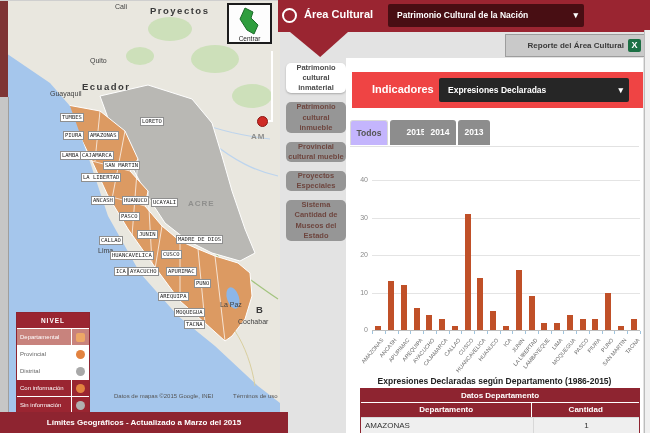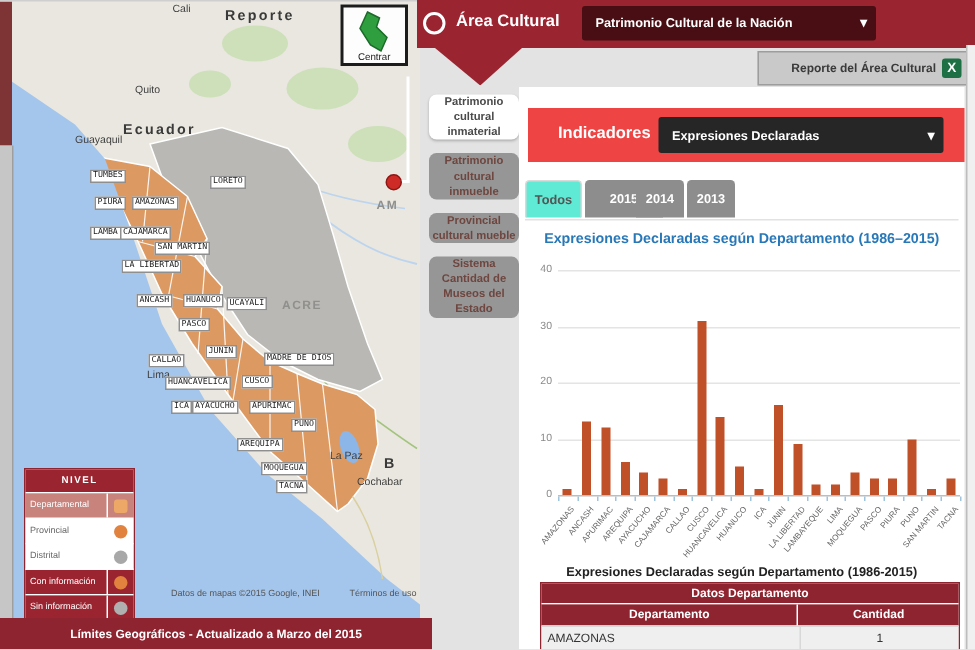--- a/index.html
+++ b/index.html
@@ -55,21 +55,21 @@
   
   #card{position:absolute;left:346px;top:58px;width:297px;height:375px;background:#fff;overflow:hidden;}
   #ind-bar{position:absolute;left:6px;top:14px;width:340px;height:36px;background:#ef4444;}
   #ind-label{position:absolute;left:20px;top:11px;color:#fff;font:bold 11px "Liberation Sans",sans-serif;}
   #ind-select{position:absolute;left:87px;top:6px;width:190px;height:24px;background:#262626;border-radius:2px;
               color:#fff;font:bold 8.5px/24px "Liberation Sans",sans-serif;padding-left:9px;box-sizing:border-box;cursor:pointer;}
   #ind-select .caret{line-height:24px;}
   #tab-row{position:absolute;left:0;top:62px;width:297px;height:26px;}
   .ptab{position:absolute;top:0;height:25px;background:#8d8d8d;color:#fff;border-radius:3px 3px 0 0;
         text-align:center;font:bold 8.5px/25px "Liberation Sans",sans-serif;cursor:pointer;}
-  .ptab.active{background:#5eead4;color:#555;border:1px solid #d9d9d9;border-bottom:none;box-sizing:border-box;}
+  .ptab.active{background:#c4b5fd;color:#555;border:1px solid #d9d9d9;border-bottom:none;box-sizing:border-box;}
   #tab-underline{position:absolute;left:4px;top:88px;width:289px;border-top:1px solid #e2e2e2;}
   #chart-title{position:absolute;left:0;top:96px;width:297px;text-align:center;
                color:#2878b8;font:bold 9.5px "Liberation Sans",sans-serif;}
   #chart{position:absolute;left:0;top:0;width:297px;height:320px;}
   .gridline{position:absolute;height:1px;background:#e4e4e4;}
   .baseline{position:absolute;height:1px;background:#bdbdbd;}
   .ytick{position:absolute;width:22px;text-align:right;font:7px "Liberation Sans",sans-serif;color:#8a8a8a;}
   .bar{position:absolute;background:#c05028;}
   .xtick{position:absolute;width:1px;height:3px;background:#9fc4de;}
   .xlab{position:absolute;width:64px;text-align:right;transform:rotate(-50deg);transform-origin:100% 0;
@@ -114,21 +114,21 @@
           <path d="M215,255 L225,340" fill="none"></path>
         <path d="M92,160 L130,170" fill="none"></path>
           <path d="M108,195 L145,205" fill="none"></path>
       </g>
       <path d="M0,48 L50,82 L70,105 L88,155 L108,215 L140,272 L178,315 L215,345 L258,385 L280,402 L280,412 L0,412 Z" fill="#a5c6ec"></path>
       <ellipse cx="233" cy="297" rx="6" ry="11" transform="rotate(-18 233 297)" fill="#8cb6e8"></ellipse>
       <path d="M235,330 C245,345 252,365 255,385" stroke="#d9cf9f" stroke-width="1" fill="none"></path>
     </svg>
     <div id="map-labels">
         <span class="ml-city" style="left: 115px; top: 2px;">Cali</span>
-        <span class="ml-country" style="left: 150px; top: 4px;">Reporte</span>
+        <span class="ml-country" style="left: 150px; top: 4px;">Proyectos</span>
         <span class="ml-city" style="left: 90px; top: 56px;">Quito</span>
         <span class="ml-country" style="left: 82px; top: 80px;">Ecuador</span>
         <span class="ml-city" style="left: 50px; top: 89px;">Guayaquil</span>
         <span class="ml-state" style="left: 188px; top: 198px;">ACRE</span>
         <span class="ml-state" style="left: 251px; top: 131px;">AM</span>
         <span class="ml-city" style="left: 220px; top: 300px;">La Paz</span>
         <span class="ml-country" style="left: 256px; top: 303px;">B</span>
         <span class="ml-city" style="left: 238px; top: 317px;">Cochabar</span>
         <span class="ml-city" style="left: 98px; top: 246px;">Lima</span>
         <span class="ml-box" style="left: 60px; top: 112px;">TUMBES</span>
@@ -218,39 +218,39 @@
   <div id="pennant"></div>
   <div id="report-btn">
     <span class="txt">Reporte del Área Cultural</span>
     <span class="excel-icon">X</span>
   </div>
 
   <div id="sidebar-tabs">
       <div class="side-tab active">Patrimonio cultural inmaterial</div>
       <div class="side-tab">Patrimonio cultural inmueble</div>
       <div class="side-tab">Provincial cultural mueble</div>
+      <div class="side-tab">Proyectos Especiales</div>
       <div class="side-tab">Sistema Cantidad de Museos del Estado</div>
     </div>
 
   <div id="card">
     <div id="ind-bar">
       <div id="ind-label">Indicadores</div>
       <div id="ind-select">
         <span>Expresiones Declaradas</span>
         <span class="caret">▾</span>
       </div>
     </div>
     <div id="tab-row">
         <div class="ptab active" style="left: 4px; width: 38px;">Todos</div>
         <div class="ptab" style="left: 44px; width: 52px;">2015</div>
         <div class="ptab" style="left: 78px; width: 32px;">2014</div>
         <div class="ptab" style="left: 112px; width: 32px;">2013</div>
       </div>
     <div id="tab-underline"></div>
-    <div id="chart-title">Expresiones Declaradas según Departamento (1986–2015)</div>
     <div id="chart">
         <div class="baseline" style="left: 26px; width: 268px; top: 272px;"></div>
         <div class="ytick" style="left: 0px; top: 268px;">0</div>
         <div class="gridline" style="left: 26px; width: 268px; top: 234.5px;"></div>
         <div class="ytick" style="left: 0px; top: 230.5px;">10</div>
         <div class="gridline" style="left: 26px; width: 268px; top: 197px;"></div>
         <div class="ytick" style="left: 0px; top: 193px;">20</div>
         <div class="gridline" style="left: 26px; width: 268px; top: 159.5px;"></div>
         <div class="ytick" style="left: 0px; top: 155.5px;">30</div>
         <div class="gridline" style="left: 26px; width: 268px; top: 122px;"></div>

